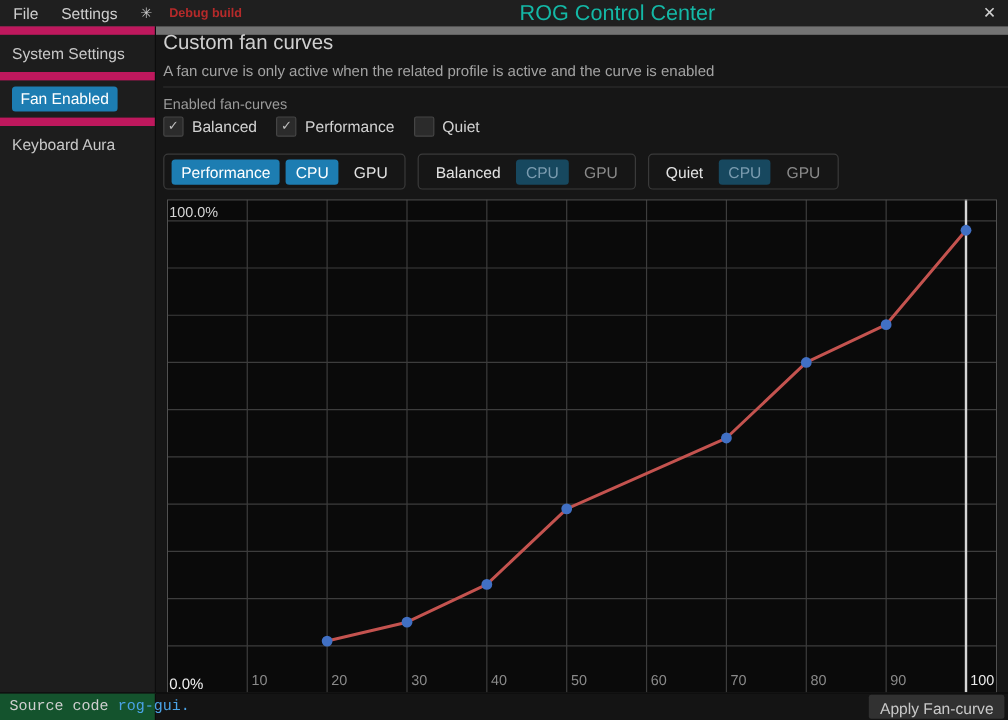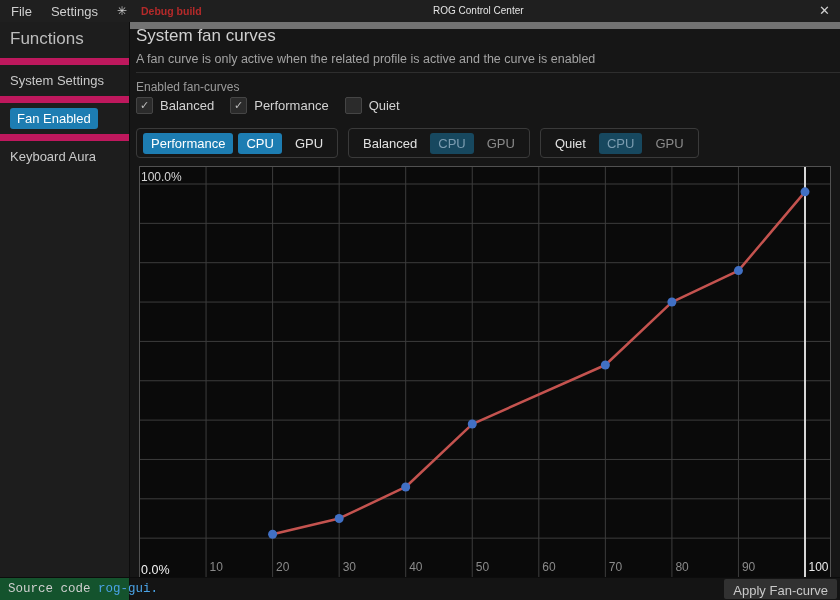--- a/index.html
+++ b/index.html
@@ -6,21 +6,21 @@
   #app{position:relative;width:840px;height:600px;overflow:hidden;
        background:#161616;font-family:"Liberation Sans",sans-serif;
        -webkit-font-smoothing:antialiased;}
   
   .titlebar{position:absolute;top:0;left:0;right:0;height:22px;background:#1f1f1f;
             border-bottom:7px solid #737373;}
   .menu-bar{position:absolute;left:11px;top:0;height:22px;display:flex;align-items:center;}
   .menu-item{color:#cfcfcf;font-size:13px;margin-right:19px;cursor:default;}
   .theme-toggle{color:#c9c9c9;font-size:12px;margin-right:14px;}
   .debug{color:#b52a2a;font-size:10.5px;font-weight:bold;}
-  .win-title{position:absolute;left:433px;top:0;line-height:22px;font-size:10px;color:#e5e5e5;}
+  .win-title{position:absolute;left:433px;top:0;line-height:22px;font-size:18px;color:#14b8a6;}
   .win-close{position:absolute;right:10px;top:0;line-height:22px;font-size:13px;color:#d0d0d0;}
   
   .sidebar{position:absolute;left:0;top:22px;width:130px;bottom:22px;background:#1d1d1d;
            border-right:1px solid #0c0c0c;box-sizing:border-box;}
   .fn-heading{color:#bdbdbd;font-size:17px;padding:7px 10px 9px 10px;}
   .side-item{border-top:7px solid #be185d;padding:8px 10px;font-size:13px;color:#c9c9c9;cursor:default;}
   .side-item.active{padding:5px 10px;}
   .side-chip{display:inline-block;background:var(--accent);color:#fff;padding:3px 7px;border-radius:3px;}
   
   .main-title{position:absolute;left:136px;top:26px;font-size:17px;color:#d0d0d0;}
@@ -65,29 +65,28 @@
     <span class="menu-item">File</span>
         <span class="menu-item">Settings</span>
         <span class="theme-toggle">✳</span>
         <span class="debug">Debug build</span>
       </div>
     <span class="win-title">ROG Control Center</span>
     <span class="win-close">✕</span>
   </div>
 
   <div class="sidebar">
-    <div class="fn-heading">Functions</div>
     <div id="side-items">
         <div class="side-item">System Settings</div>
         <div class="side-item active"><span class="side-chip">Fan Enabled</span></div>
         <div class="side-item">Keyboard Aura</div>
       </div>
   </div>
 
-  <div class="main-title">System fan curves</div>
+  <div class="main-title">Custom fan curves</div>
   <div class="main-sub">A fan curve is only active when the related profile is active and the curve is enabled</div>
   <div class="hdr-divider"></div>
   <div class="enabled-label">Enabled fan-curves</div>
   <div class="cb-row" id="cb-row">
       <div class="cb">
         <span class="cb-box">✓</span>
         <span class="cb-label">Balanced</span>
       </div>
       <div class="cb">
         <span class="cb-box">✓</span>

